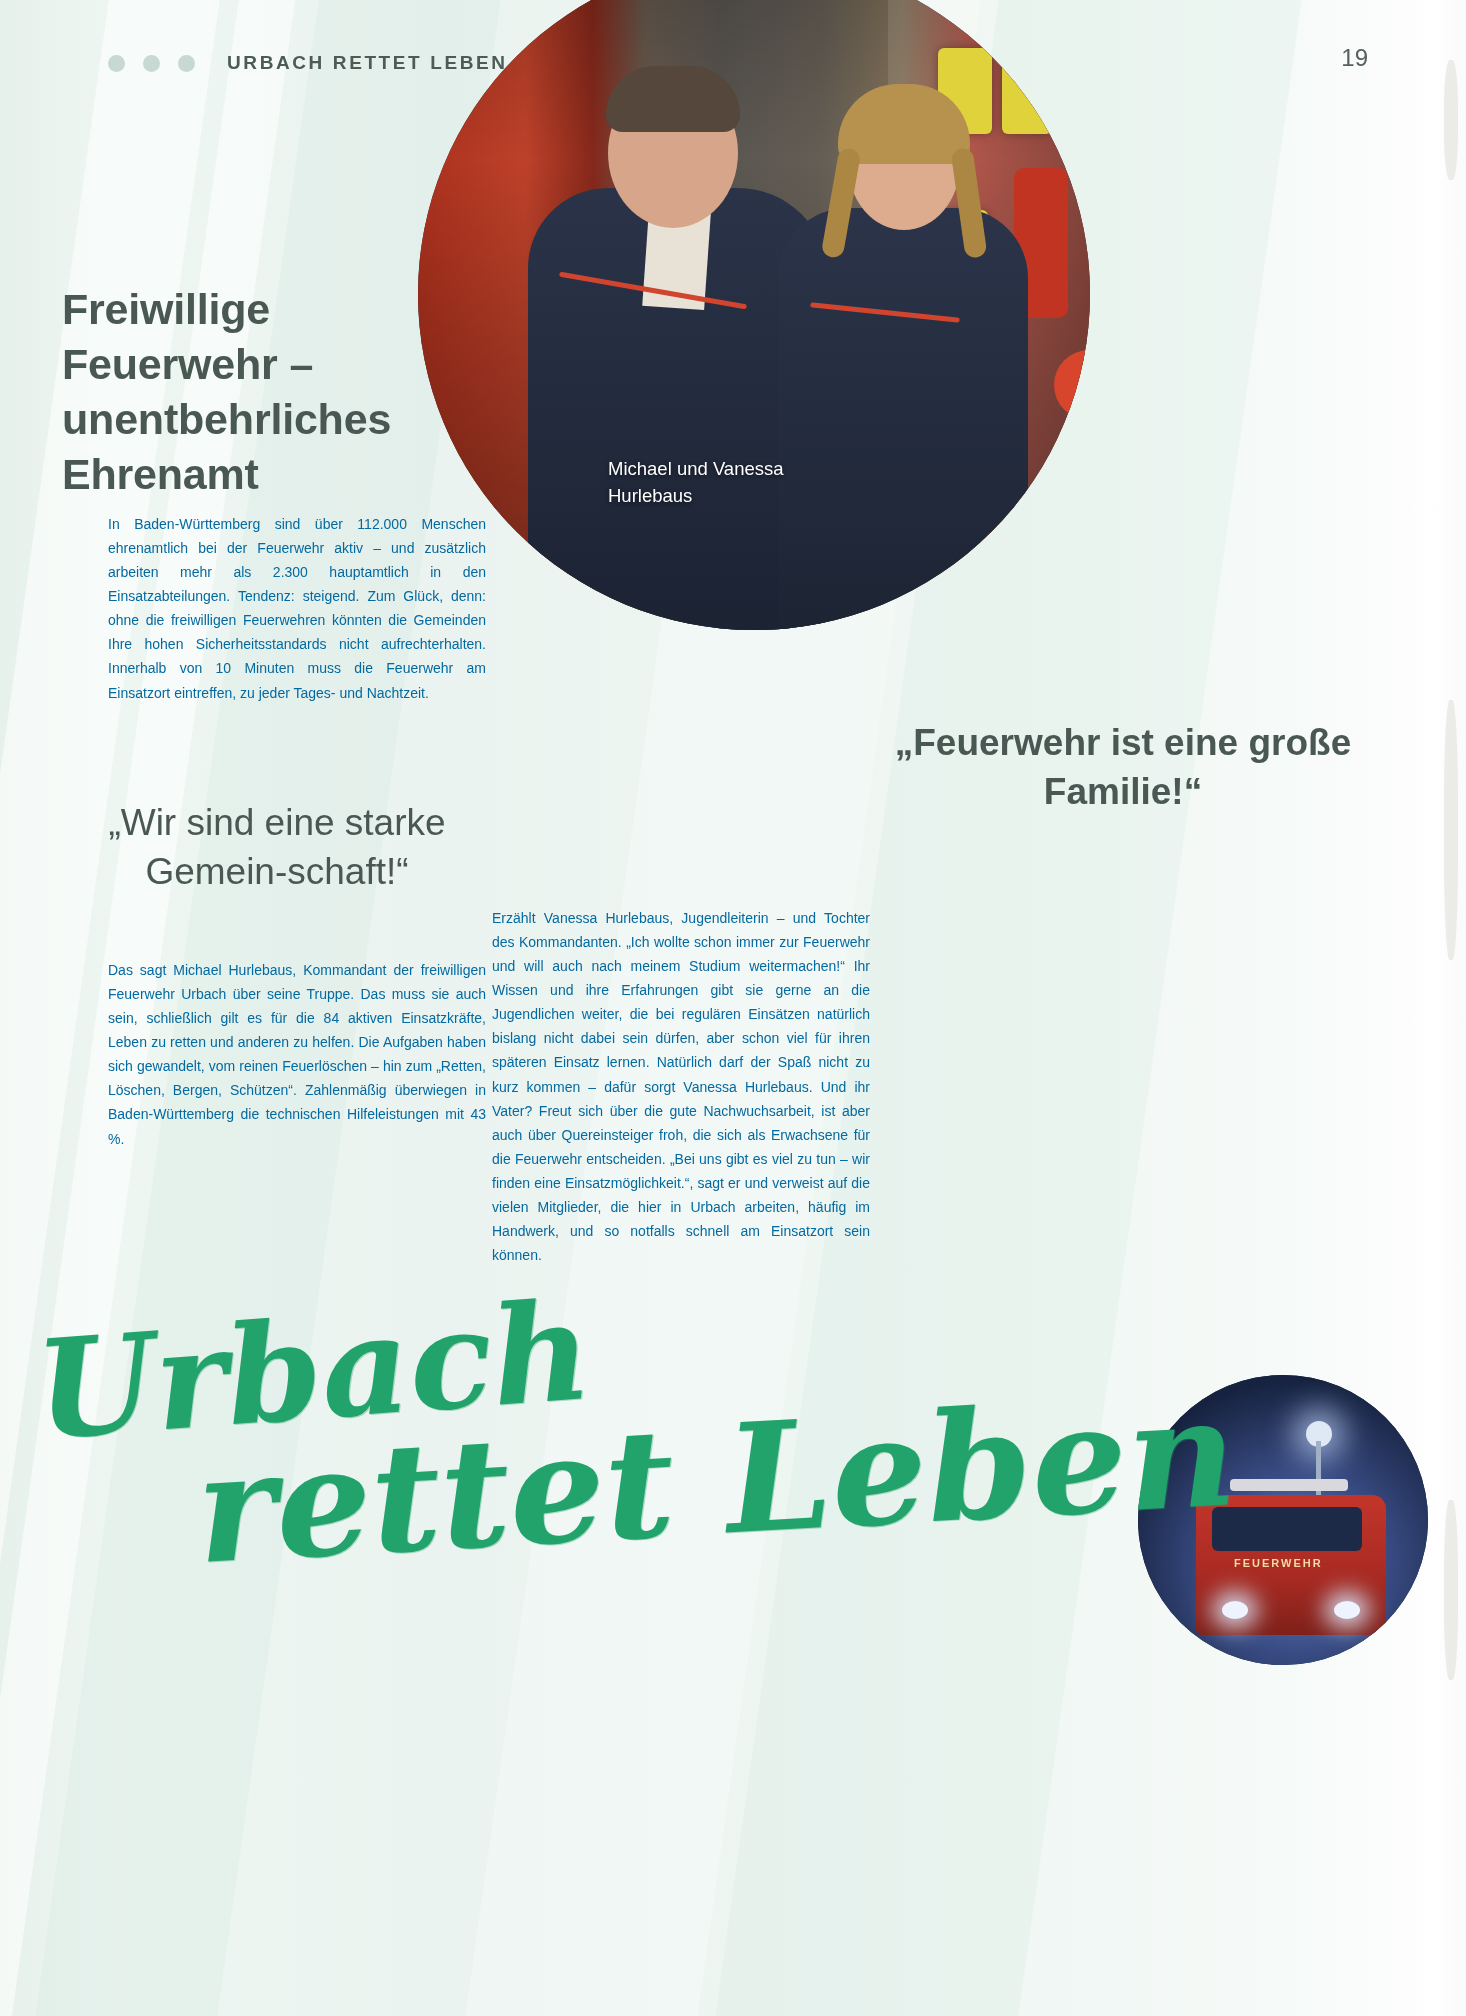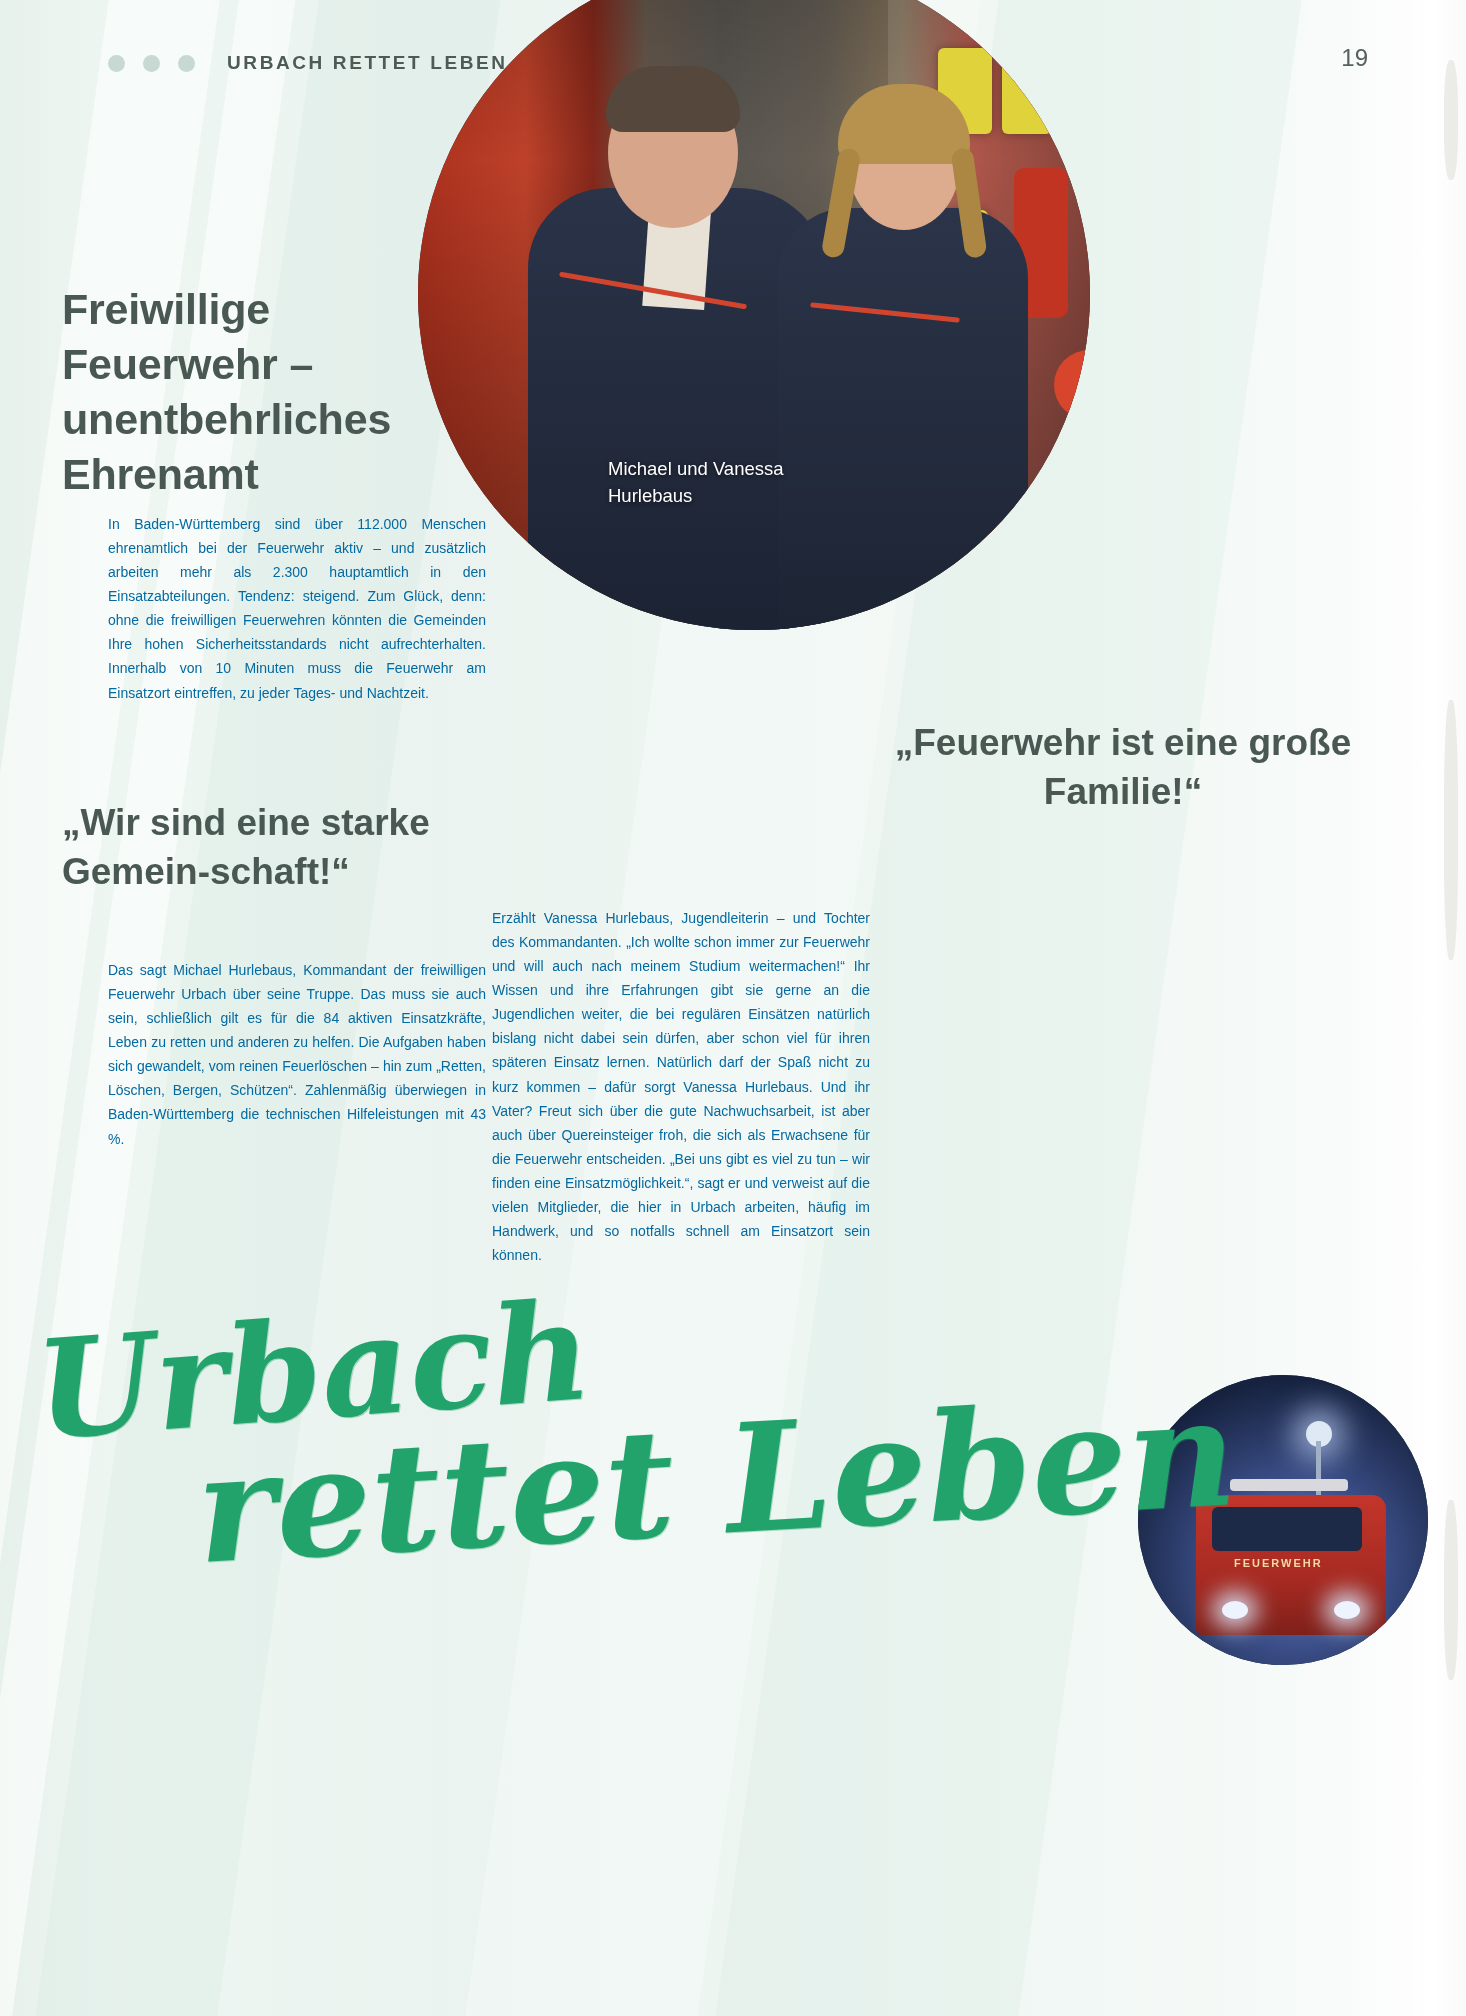--- a/index.html
+++ b/index.html
@@ -268,22 +268,23 @@
     color: #4a5854;
     letter-spacing: -0.2px;
   }
   .h-quote-left {
     position: absolute;
     left: 62px;
     top: 798px;
     width: 430px;
     font-size: 37px;
     line-height: 1.33;
-    font-weight: bold;
+    font-weight: normal;
     color: #4a5854;
+    text-align: center;
   }
   .h-quote-right {
     position: absolute;
     right: 108px;
     top: 718px;
     width: 470px;
     text-align: center;
     font-size: 37px;
     line-height: 1.33;
     font-weight: bold;

